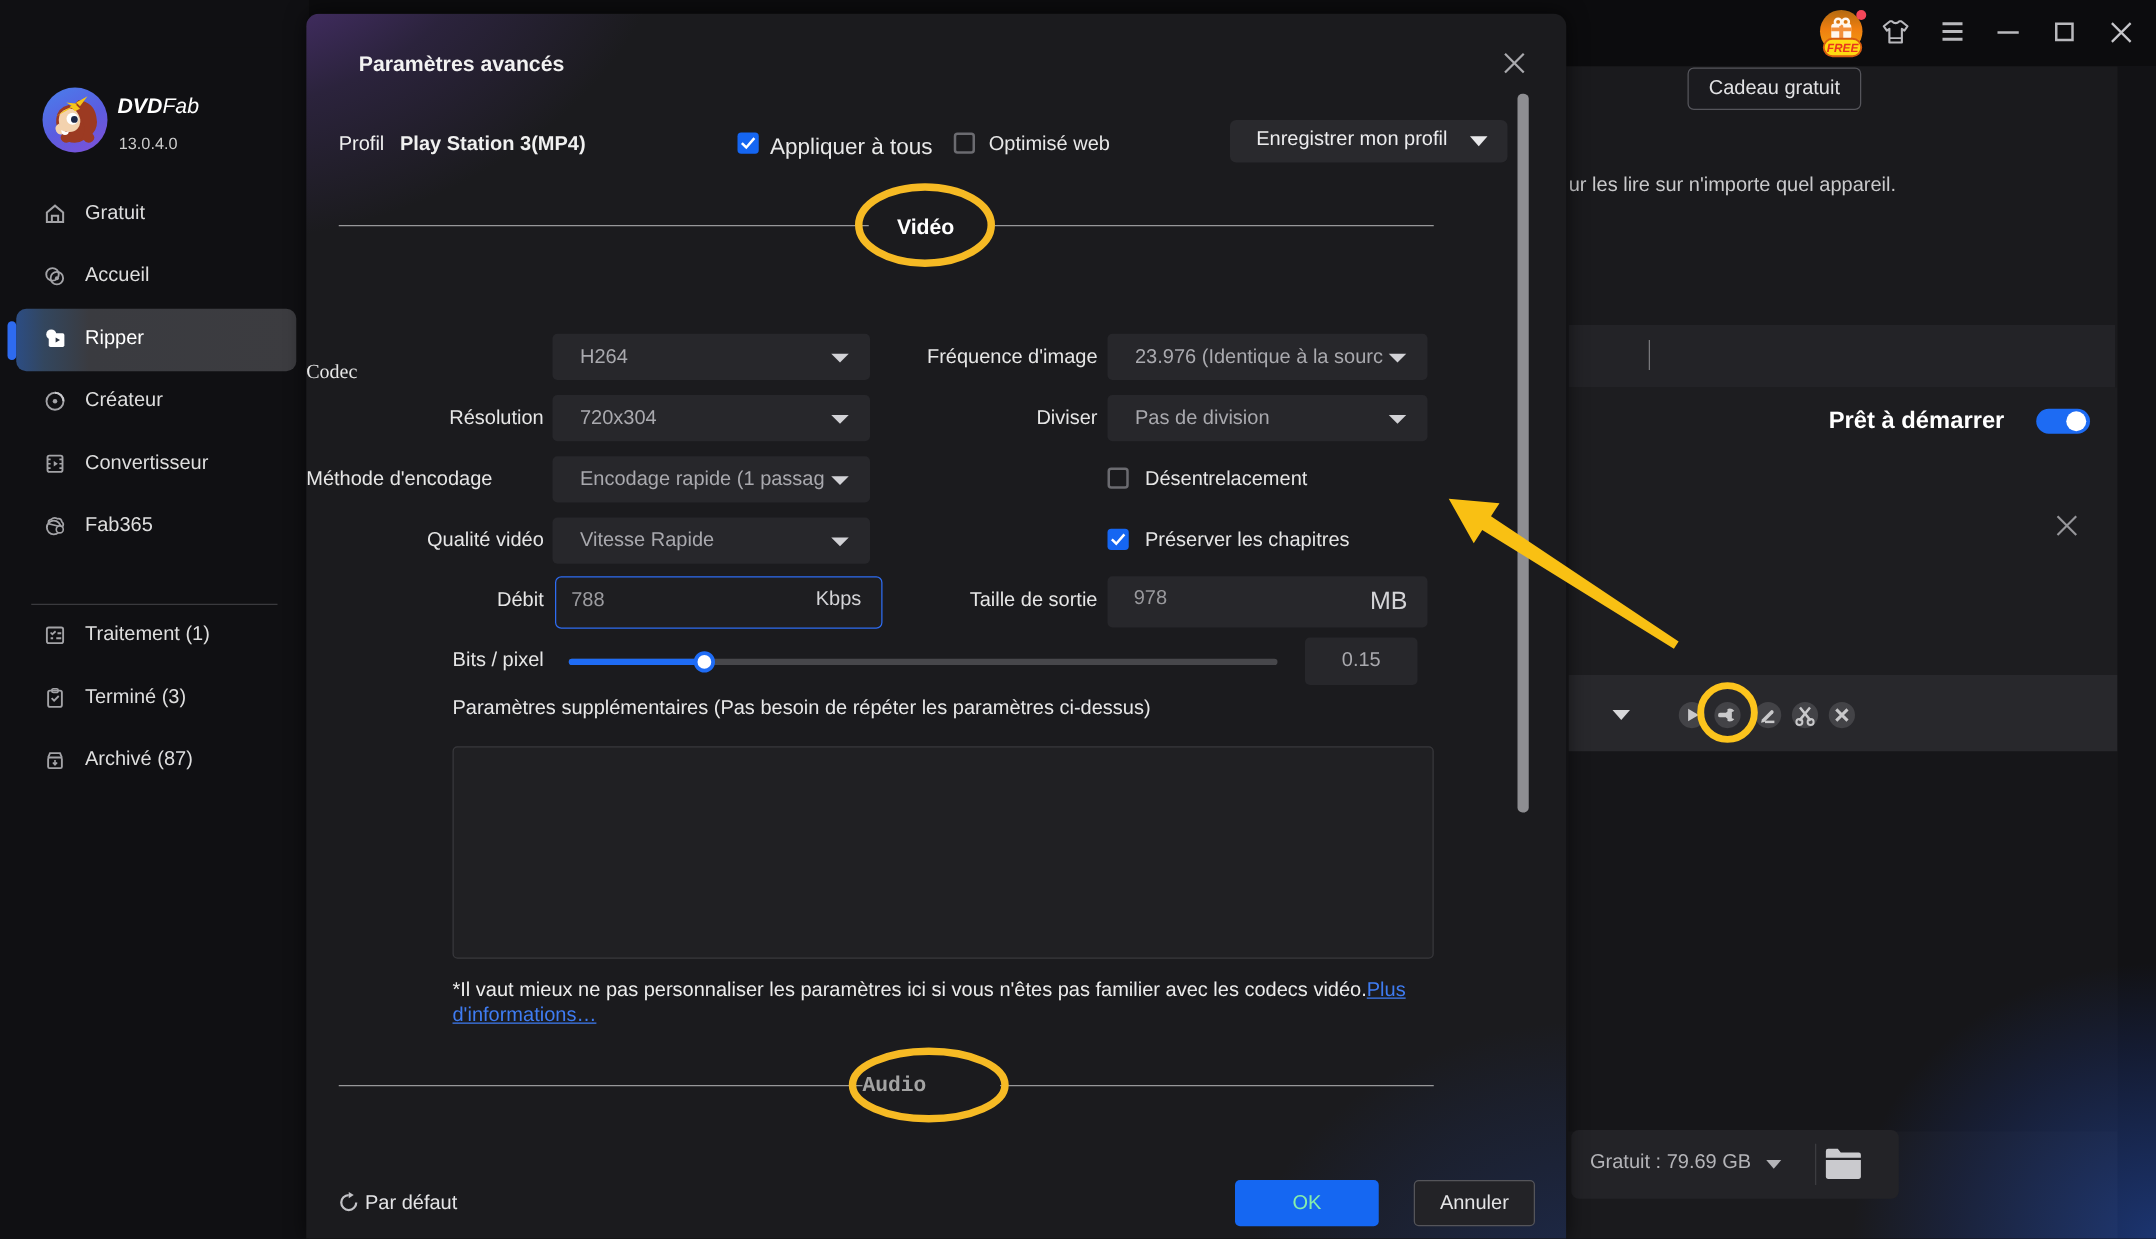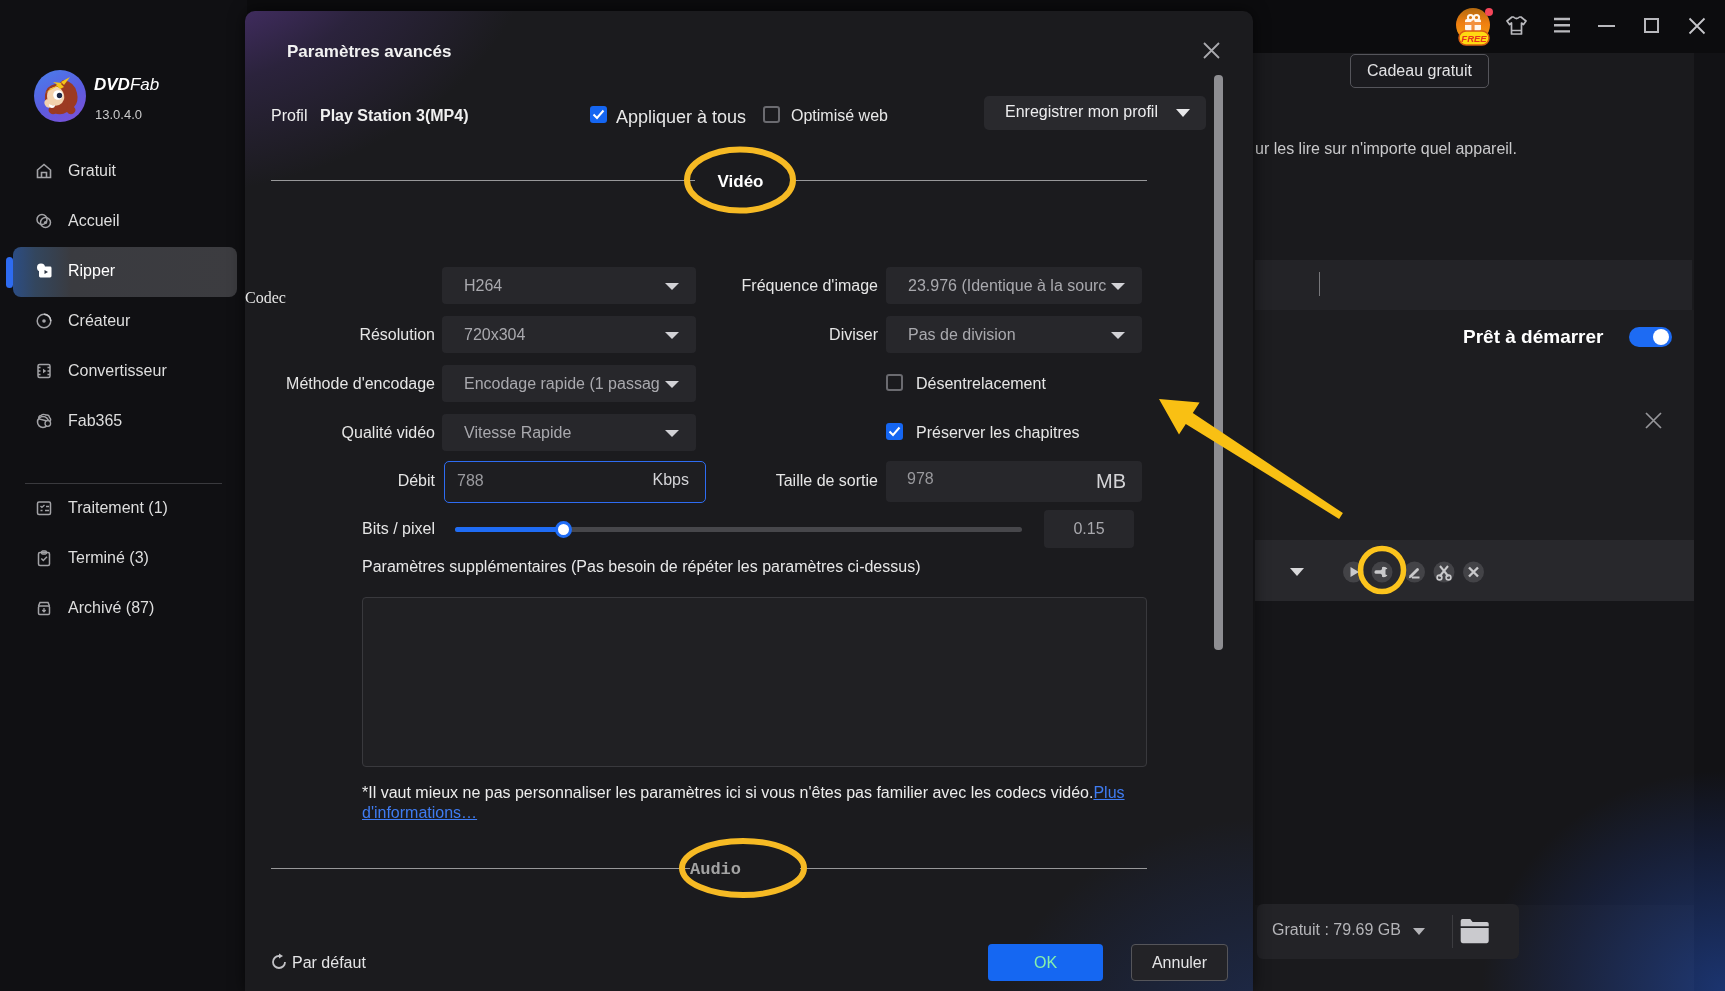--- a/index.html
+++ b/index.html
@@ -236,21 +236,21 @@
       <div class="mlabel" style="left:0;top:278px;width:190px;text-align:left;font-family:Liberation Serif, serif;">Codec</div>
       <div class="sel" style="left:197px;top:256px;width:254px;">H264<span class="car"></span></div>
       <div class="mlabel" style="left:440px;top:266px;width:193px;text-align:right;">Fréquence d'image</div>
       <div class="sel" style="left:641px;top:256px;width:256px;">23.976 (Identique à la sourc<span class="car"></span></div>
 
       <div class="mlabel" style="left:0;top:315px;width:190px;text-align:right;">Résolution</div>
       <div class="sel" style="left:197px;top:305px;width:254px;">720x304<span class="car"></span></div>
       <div class="mlabel" style="left:440px;top:315px;width:193px;text-align:right;">Diviser</div>
       <div class="sel" style="left:641px;top:305px;width:256px;">Pas de division<span class="car"></span></div>
 
-      <div class="mlabel" style="left:0;top:364px;width:190px;text-align:right;">Méthode d'encodage</div>
+      <div class="mlabel" style="left:0;top:364px;width:190px;text-align:left;">Méthode d'encodage</div>
       <div class="sel" style="left:197px;top:354px;width:254px;">Encodage rapide (1 passag<span class="car"></span></div>
       <div class="cb off" style="left:641px;top:363px;"></div>
       <div class="mlabel" style="left:671px;top:364px;">Désentrelacement</div>
 
       <div class="mlabel" style="left:0;top:413px;width:190px;text-align:right;">Qualité vidéo</div>
       <div class="sel" style="left:197px;top:403px;width:254px;">Vitesse Rapide<span class="car"></span></div>
       <div class="cb on" style="left:641px;top:412px;">
         <svg width="13" height="11" viewBox="0 0 13 11">
           <path d="M1.5 5.5 L5 9 L11.5 1.5" fill="none" stroke="#fff" stroke-width="2"></path>
         </svg>

